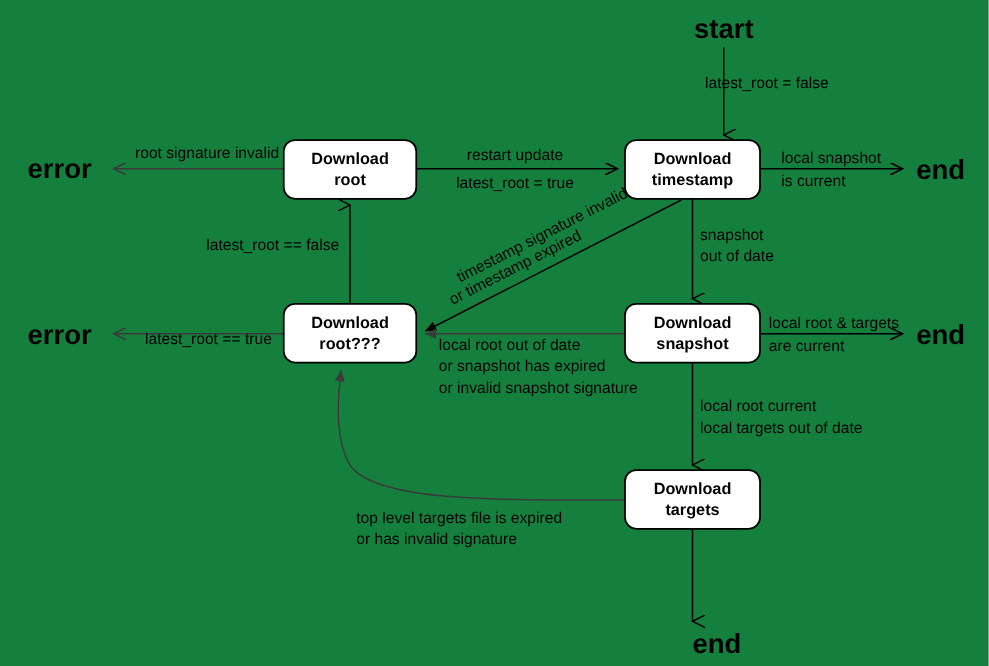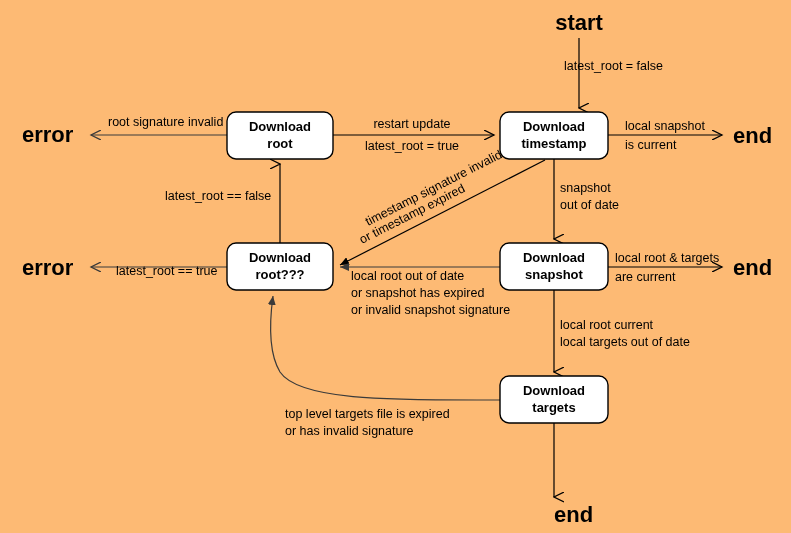--- a/index.html
+++ b/index.html
@@ -4,21 +4,21 @@
 <style>
   html, body {
     margin: 0;
     padding: 0;
     background: #ffffff;
   }
   #canvas {
     position: relative;
     width: 791px;
     height: 533px;
-    background: #fdba74;
+    background: #15803d;
     font-family: "Liberation Sans", sans-serif;
     overflow: hidden;
   }
   #diagram-svg {
     position: absolute;
     left: 0;
     top: 0;
     width: 791px;
     height: 533px;
   }

